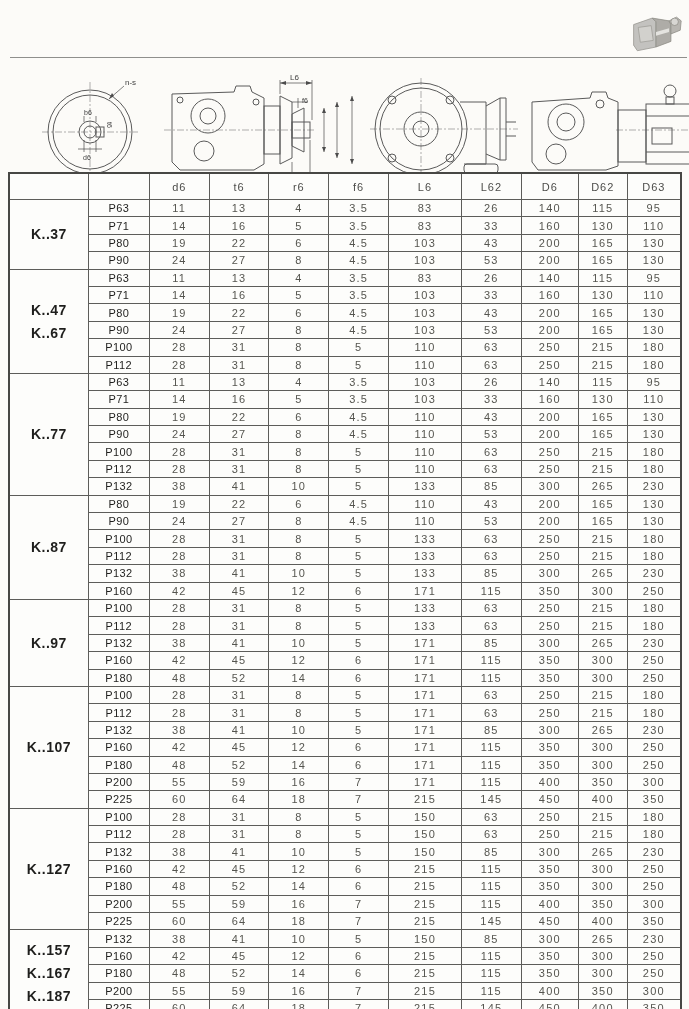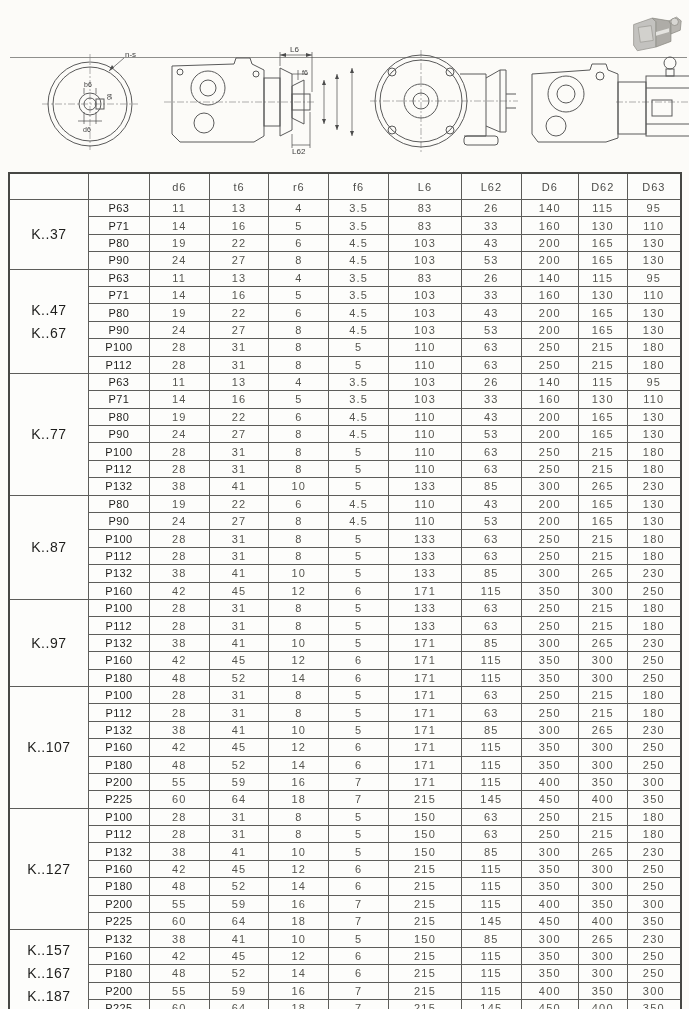--- a/index.html
+++ b/index.html
@@ -4,21 +4,21 @@
 <style>
   html,body{margin:0;padding:0;}
   body{
     width:689px;height:1009px;position:relative;overflow:hidden;
     background:#fcfbf8;
     font-family:"Liberation Sans", sans-serif;
     color:#3a3a3a;
   }
   .top-rule{position:absolute;left:10px;top:57px;width:677px;height:1px;background:#8f8f8c;}
   .logo{position:absolute;right:5px;top:9px;width:56px;height:48px;}
-  .drawings{position:absolute;left:38px;top:44px;width:640px;height:110px;display:flex;align-items:flex-start;}
+  .drawings{position:absolute;left:38px;top:72px;width:640px;height:110px;display:flex;align-items:flex-start;}
   .drawings svg{flex:0 0 auto;}
   svg text{font-family:"Liberation Sans", sans-serif;fill:#3f3f3f;}
   .lineart{stroke:#5a5a5a;stroke-width:1;fill:none;}
   .cl{stroke:#7a7a7a;stroke-width:0.6;stroke-dasharray:7 2 2 2;fill:none;}
   .dim{stroke:#4c4c4c;stroke-width:0.7;fill:none;}
 
   table.dims{
     position:absolute;left:8px;top:172px;width:674px;
     border-collapse:collapse;table-layout:fixed;
     background:#fdfdfb;
@@ -28,21 +28,21 @@
     text-align:center;vertical-align:middle;
     padding:0;
   }
   table.dims{border:2px solid #474744;}
   table.dims th{
     height:25px;font-size:11px;font-weight:normal;color:#4d4d4a;letter-spacing:1px;
   }
   table.dims td{height:16.4px;}
   td.val{font-size:11px;color:#55554f;letter-spacing:1.2px;}
   td.model{font-size:11px;font-weight:normal;color:#1e1e1c;letter-spacing:0.4px;}
-  td.group{font-size:14px;font-weight:normal;color:#1e1e1c;letter-spacing:0.5px;}
+  td.group{font-size:14px;font-weight:bold;color:#1e1e1c;letter-spacing:0.5px;}
   td.group div{margin:7px 0;}
   th.c0{width:11.9%;} th.c1{width:9.2%;} th.c2{width:9.0%;} th.c3{width:9.0%;}
   th.c4{width:9.0%;} th.c5{width:9.0%;} th.c6{width:11.0%;} th.c7{width:9.0%;}
   th.c8{width:8.6%;} th.c9{width:7.3%;} th.c10{width:8.0%;}
 </style>
 </head>
 <body>
 
 <svg class="logo" viewBox="0 0 60 50">
   <polygon points="6,16 26,9 30,13 30,40 10,44 6,38" fill="#c3c2bf" stroke="#96958f" stroke-width="0.8"></polygon>

